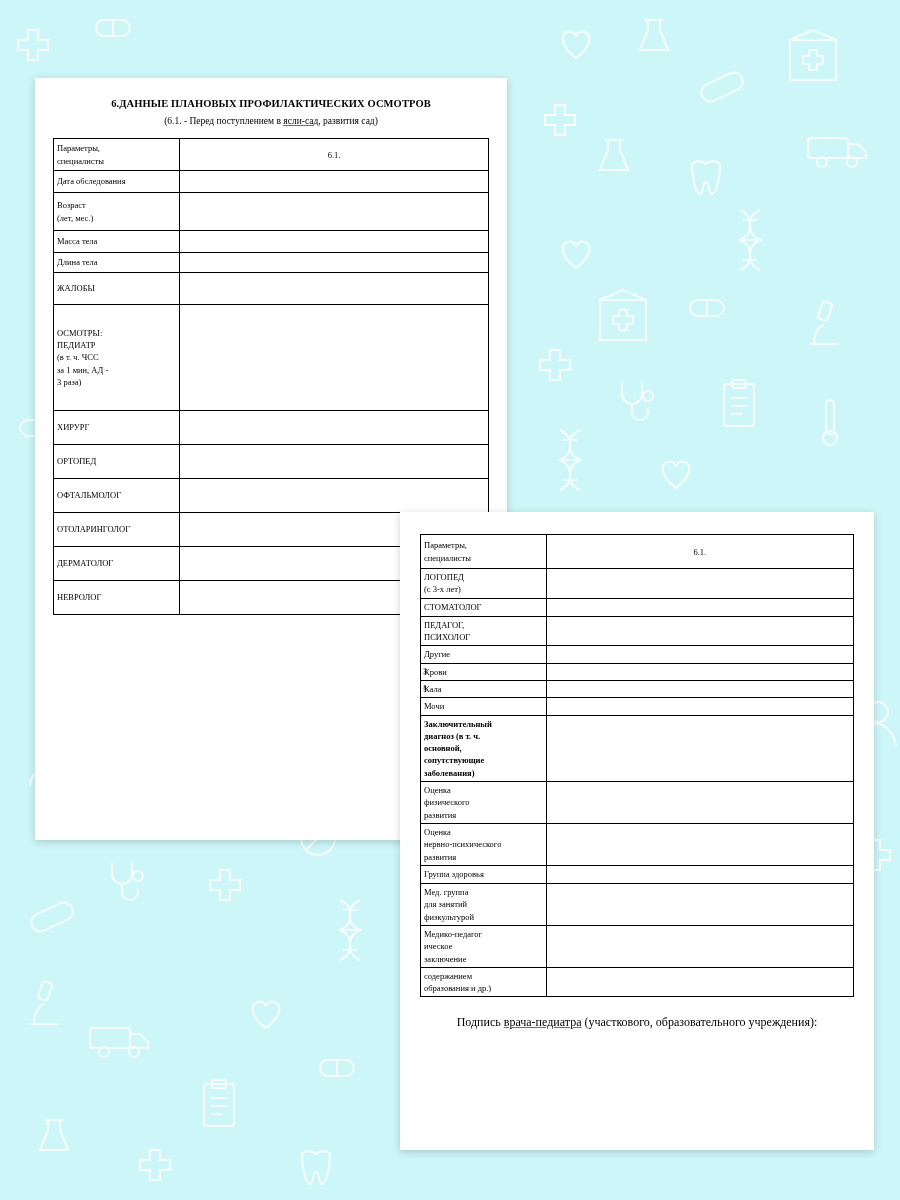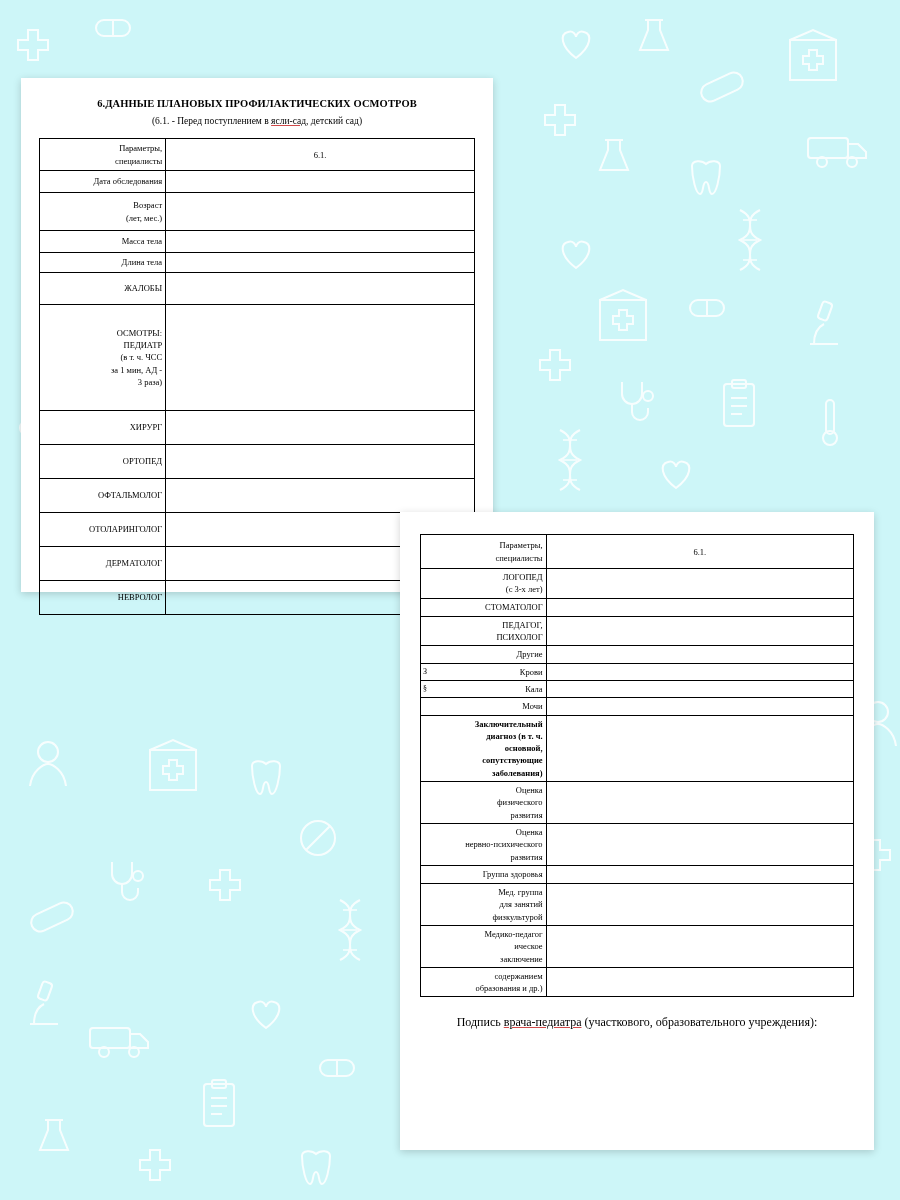--- a/index.html
+++ b/index.html
@@ -27,24 +27,24 @@
   }
 
   
   .sheet {
     position: absolute;
     background: #ffffff;
     box-shadow: 0 2px 8px rgba(0,0,0,0.18);
     box-sizing: border-box;
   }
   #sheet-top {
-    left: 21px;
+    left: 35px;
     top: 78px;
     width: 472px;
-    height: 514px;
+    height: 762px;
     padding: 14px 18px 0 18px;
     z-index: 2;
   }
   #sheet-bottom {
     left: 400px;
     top: 512px;
     width: 474px;
     height: 638px;
     padding: 22px 20px 0 20px;
     z-index: 3;
@@ -78,21 +78,21 @@
     table-layout: fixed;
   }
   table.form td {
     border: 1px solid #000;
     vertical-align: middle;
     font-size: 8.5px;
     color: #000;
     padding: 2px 3px;
   }
   td.label {
-    text-align: right;
+    text-align: left;
     line-height: 1.45;
   }
   td.value {
     text-align: center;
   }
   .col-label { width: 29%; }
   .col-value { width: 71%; }
 
   .mark-col {
     position: relative;
@@ -236,21 +236,21 @@
     <use href="#doodle-doctor" x="860" y="700" opacity="0.85"></use>
     <use href="#doodle-cross" x="860" y="840" opacity="0.85"></use>
   </svg>
 </div>
 
 <div class="sheet" id="sheet-top">
 
   <div class="doc-title">6.ДАННЫЕ ПЛАНОВЫХ ПРОФИЛАКТИЧЕСКИХ ОСМОТРОВ</div>
 
   <div class="doc-subtitle">
-    <span>(6.1. - Перед поступлением в </span><span class="underline-red">ясли-сад</span><span>, детский сад)</span>
+    <span>(6.1. - Перед поступлением в </span><span class="underline-red">ясли-сад</span><span>, развития сад)</span>
   </div>
 
   <table class="form">
     <colgroup>
         <col class="col-label">
         <col class="col-value">
       </colgroup>
     <tbody id="top-table-body">
         <tr style="height: 32px;">
           <td class="label">Параметры,<br>специалисты</td>

